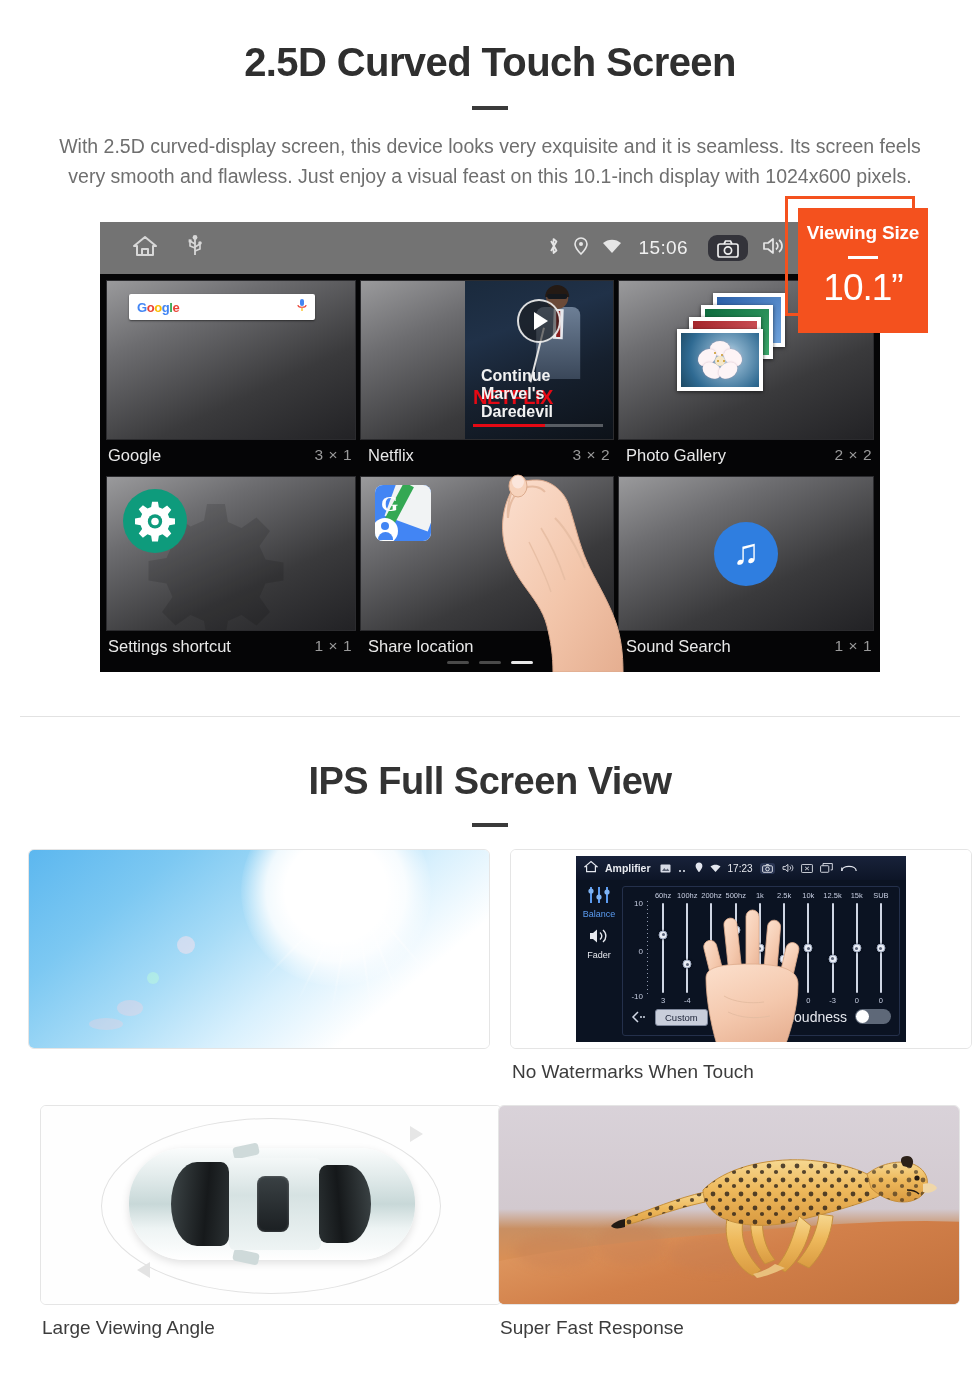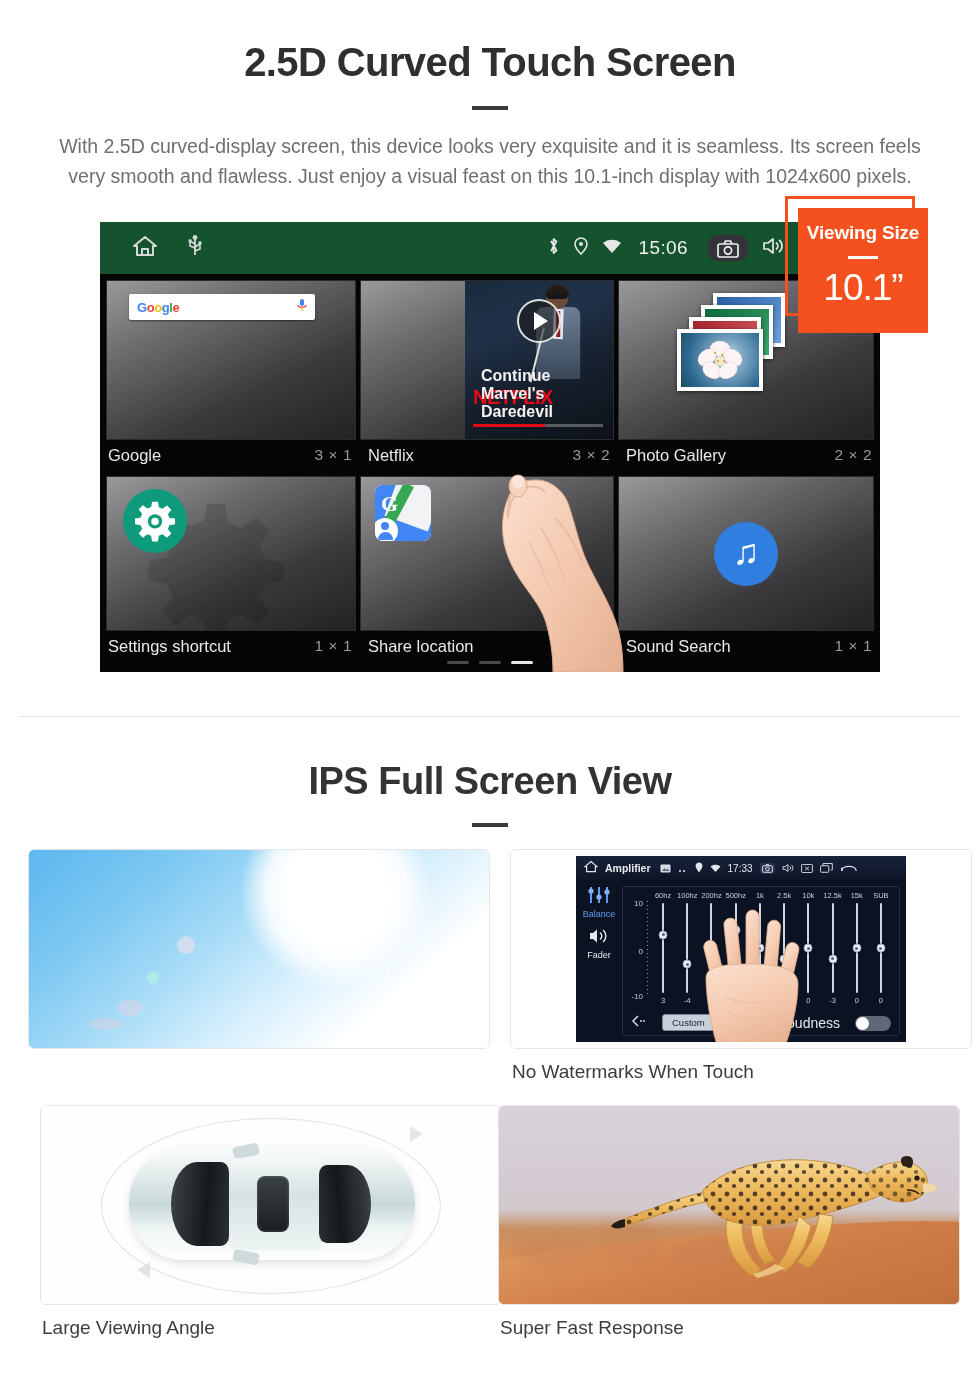--- a/index.html
+++ b/index.html
@@ -35,21 +35,21 @@
   }
 
   
   .device-wrap { position: absolute; left: 100px; top: 222px; width: 780px; height: 450px; }
   .android {
     position: absolute; inset: 0;
     background: #000; overflow: hidden;
   }
 
   .statusbar {
-    position: relative; height: 52px; background: #14532d;
+    position: relative; height: 52px; background: #737373;
     display: flex; align-items: center;
   }
   .sb-left { display: flex; align-items: center; gap: 30px; padding-left: 32px; }
   .sb-right { display: flex; align-items: center; gap: 14px; margin-left: auto; padding-right: 16px; }
   .sb-ico { display: block; }
   .sb-clock { color: #f0f0f0; font-size: 19px; letter-spacing: 0.4px; margin: 0 6px 0 2px;}
   .sb-cam-hl {
     background: #33333a; border-radius: 9px; padding: 5px 9px 3px;
     display: flex; align-items: center; justify-content: center;
   }
@@ -216,21 +216,21 @@
   .band-name { color:#c6cde0; font-size: 7.5px; margin-bottom: 3px; }
   .band-track { position:relative; width: 2px; flex:1; background:#cfd6e4; border-radius:1px;}
   .band-knob { position:absolute; left:50%; transform:translate(-50%,-50%); width:9px;height:9px;border-radius:50%;
                background:#e9edf5; border:1px solid #9aa6bd; box-shadow:0 0 2px rgba(0,0,0,.6);}
   .band-knob::after{content:"";position:absolute;left:50%;top:50%;transform:translate(-50%,-50%);width:3px;height:3px;border-radius:50%;background:#5a6378;}
   .band-val { color:#c6cde0; font-size:7.5px; margin-top:3px;}
   .axis { position:absolute; left: 4px; top: 14px; bottom: 38px; width: 24px; }
   .axis-lbl { position:absolute; right: 8px; color:#c6cde0; font-size: 8px;}
   .axis-line { position:absolute; right: 3px; top:0; bottom:0; width:1px;
                background: repeating-linear-gradient(180deg,#8e97ab 0 1px, transparent 1px 4px);}
-  .amp-bottom { position:absolute; left:8px; right:8px; bottom:4px; height:22px; display:flex; align-items:flex-end; gap:15px;}
+  .amp-bottom { position:absolute; left:8px; right:8px; bottom:4px; height:22px; display:flex; align-items:flex-start; gap:8px;}
   .custom-btn { background:#c9cedb; color:#1b2236; font-size:9.5px; padding:2px 9px; border-radius:3px; border:1px solid #7e879b;}
   .loud-lbl{ color:#e6e8ee; font-size:14px; margin-left:auto;}
   .toggle{ width:36px;height:15px;border-radius:9px;background:#5e6878; position:relative;}
   .toggle::after{content:"";position:absolute;left:1px;top:1px;width:13px;height:13px;border-radius:50%;background:#fff;}
   .amp-hand { position:absolute; left: 118px; top: 48px; width: 120px; height: 150px; z-index:5;}
 
   
   .cheetah-bg { position:absolute; inset:0;
      background: linear-gradient(180deg,#d9d2d9 0%, #d2c9cf 52%, #c98f62 62%, #d98f55 78%, #cf7e44 100%);}
   .dune { position:absolute; left:-10%; bottom:-10%; width:120%; height: 46%;
@@ -550,21 +550,21 @@
               <span>
                 <svg width="8" height="11" viewBox="0 0 8 11">
                     <path d="M4 0.6 C6 0.6 7.4 2 7.4 3.9 C7.4 6.2 4 10.2 4 10.2 C4 10.2 0.6 6.2 0.6 3.9 C0.6 2 2 0.6 4 0.6Z" fill="#e3e6ee"></path>
                   </svg>
               </span>
               <span>
                 <svg width="11" height="9" viewBox="0 0 11 9">
                     <path d="M0.5 2.6 C3.3 0.2 7.7 0.2 10.5 2.6 L5.5 8 Z" fill="#e3e6ee"></path>
                   </svg>
               </span>
-              <span class="amp-clock">17:33</span>
+              <span class="amp-clock">17:23</span>
               <span class="amp-hl">
                 <svg width="11" height="9" viewBox="0 0 12 10">
                     <rect x="0.6" y="2" width="10.8" height="7.2" rx="1.2" fill="none" stroke="#eceef4" stroke-width="1"></rect>
                     <path d="M4 2 L4.8 0.6 L7.2 0.6 L8 2" fill="none" stroke="#eceef4" stroke-width="1"></path>
                     <circle cx="6" cy="5.6" r="2" fill="none" stroke="#eceef4" stroke-width="1"></circle>
                   </svg>
               </span>
               <span>
                 <svg width="12" height="10" viewBox="0 0 13 11">
                     <path d="M1 4 L3.4 4 L6.4 1.6 L6.4 9.4 L3.4 7 L1 7 Z" fill="none" stroke="#e3e6ee" stroke-width="1"></path>

